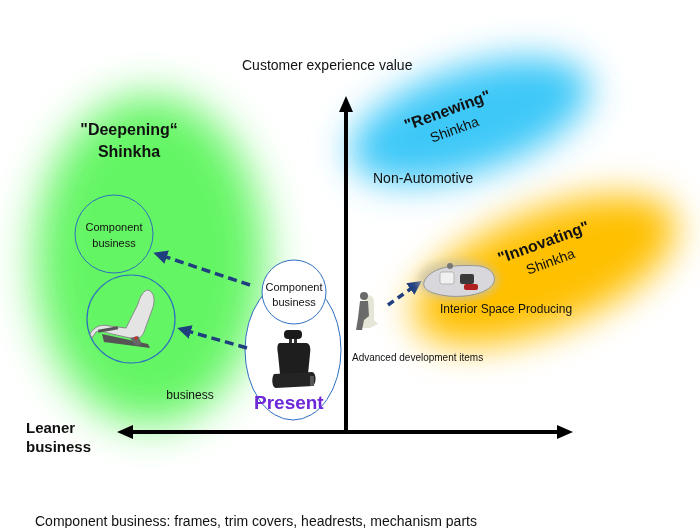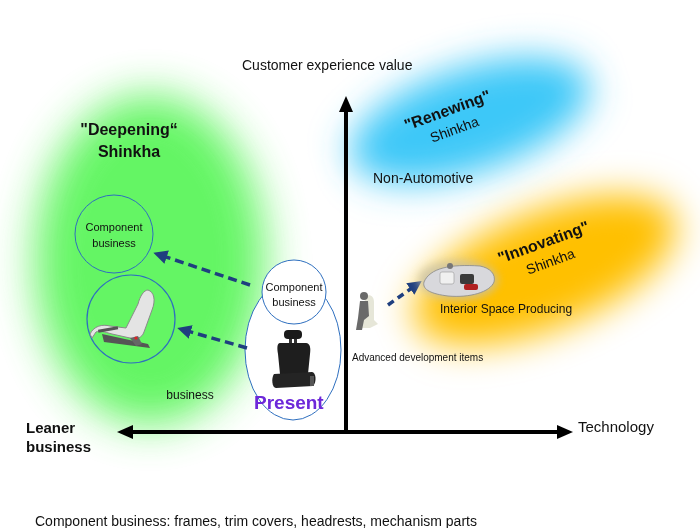--- a/index.html
+++ b/index.html
@@ -126,16 +126,15 @@
 </div>
 
 <div class="txt" style="left:352px; top:352px; font-size:10px;">Advanced development items</div>
 
 <div class="txt bold" style="left:26px; top:418px; font-size:15px; line-height:19px;">
   <div>Leaner</div>
   <div>business</div>
 </div>
 
 <div class="txt" style="left:578px; top:416px; font-size:15px; line-height:21px;">
-  <div>Technology</div>
 </div>
 
 <div class="txt" style="left:35px; top:466px; font-size:14px;margin-top:47px;">Component business: frames, trim covers, headrests, mechanism parts</div>
 
 </body></html>

